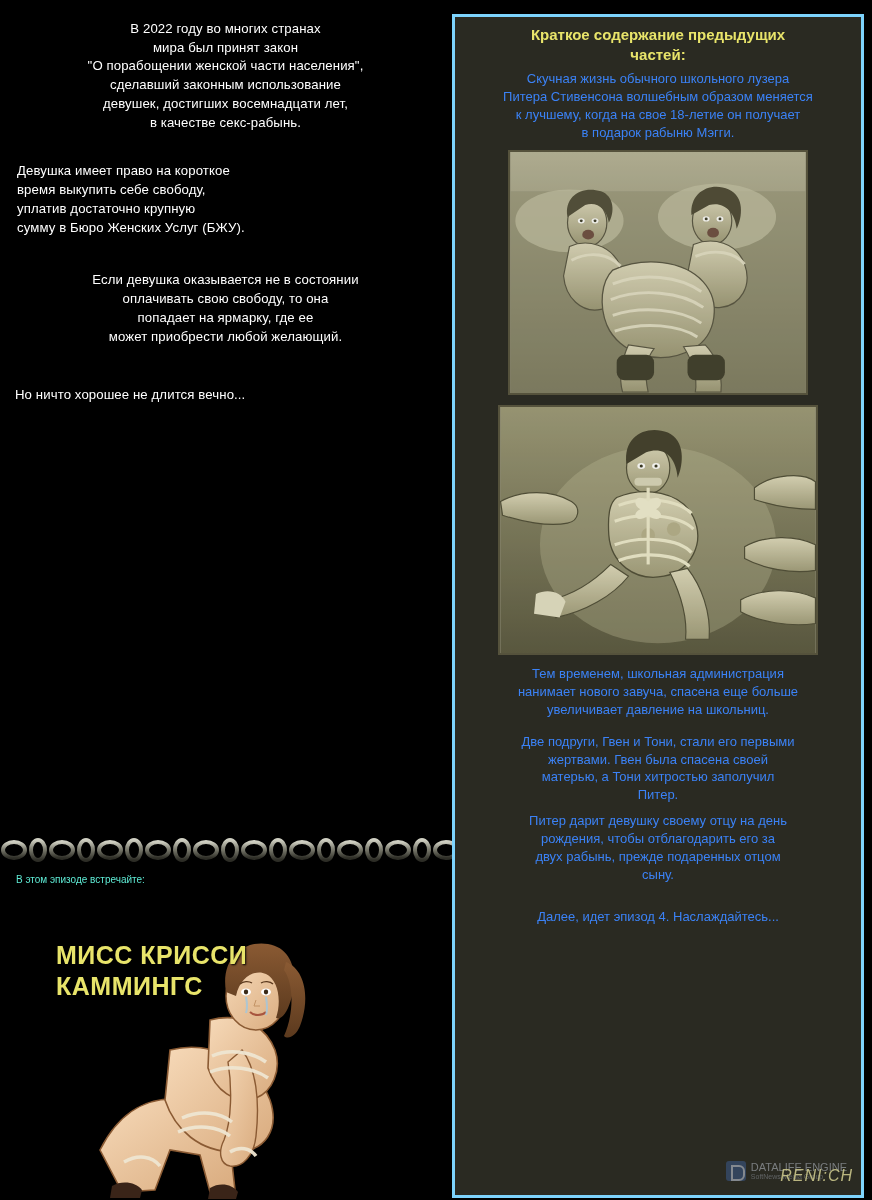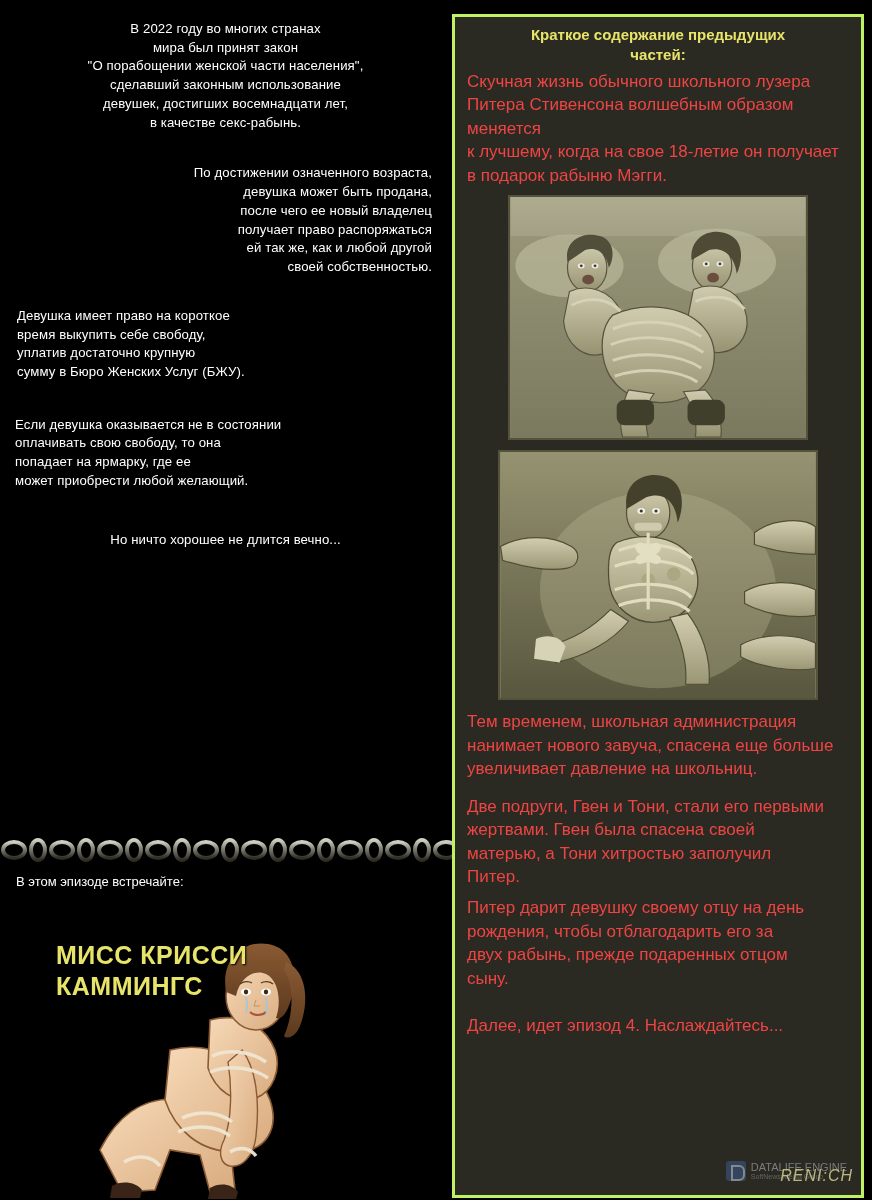--- a/index.html
+++ b/index.html
@@ -36,41 +36,41 @@
     line-height: 1.42;
     color: #ffffff;
     white-space: pre-line;
     font-weight: 400;
     letter-spacing: 0.1px;
   }
 
   .tb-1 { text-align: center; margin-top: 6px; }
   .tb-2 { text-align: right; margin-top: 32px; padding-right: 4px; }
   .tb-3 { text-align: left; margin-top: 30px; padding-left: 2px; }
-  .tb-4 { margin-top: 34px; }
+  .tb-4 { text-align: center; margin-top: 34px; }
   .tb-5 { text-align: center; margin-top: 42px; }
-  .tb-6 { text-align: center; margin-top: 40px; }
+  .tb-6 { margin-top: 40px; }
 
   
   .chain-divider {
     position: absolute;
     left: 0;
     top: 830px;
     width: 452px;
     height: 40px;
     overflow: hidden;
   }
   .chain-divider svg { display: block; }
 
   .episode-label {
     position: absolute;
     left: 16px;
     top: 874px;
-    font-size: 13px;
-    color: #ffffff;
+    font-size: 10px;
+    color: #5eead4;
   }
 
   
   .char-name {
     position: absolute;
     left: 56px;
     top: 940px;
     font-size: 25px;
     font-weight: bold;
     color: #e8e46a;
@@ -94,42 +94,42 @@
     width: 420px;
     height: 1200px;
     padding: 8px 8px 8px 0;
   }
 
   .right-panel {
     position: relative;
     width: 412px;
     height: 1184px;
     background: #2a2a22;
-    border: 3px solid #bef264;
+    border: 3px solid #7dd3fc;
     margin-top: 6px;
     padding: 8px 12px;
     color: #ffffff;
     overflow: hidden;
   }
 
   .recap-title {
     text-align: center;
     color: #e8e46a;
     font-weight: bold;
     font-size: 15px;
     line-height: 1.3;
     margin-bottom: 6px;
     white-space: pre-line;
   }
 
   .recap-text {
-    text-align: left;
-    font-size: 17px;
+    text-align: center;
+    font-size: 13px;
     line-height: 1.38;
-    color: #ef4444;
+    color: #3b82f6;
     white-space: pre-line;
     margin-bottom: 8px;
   }
 
   .panel-img {
     position: relative;
     margin: 8px auto 10px auto;
     border: 2px solid #55523c;
     background: #8a8770;
     overflow: hidden;
@@ -188,26 +188,20 @@
 <div class="page">
 
   <div class="left-col">
 
     <div class="intro-block tb-1">В 2022 году во многих странах
 мира был принят закон
 "О порабощении женской части населения",
 сделавший законным использование
 девушек, достигших восемнадцати лет,
 в качестве секс-рабынь.</div>
-    <div class="intro-block tb-2">По достижении означенного возраста,
-девушка может быть продана,
-после чего ее новый владелец
-получает право распоряжаться
-ей так же, как и любой другой
-своей собственностью.</div>
     <div class="intro-block tb-3">Девушка имеет право на короткое
 время выкупить себе свободу,
 уплатив достаточно крупную
 сумму в Бюро Женских Услуг (БЖУ).</div>
     <div class="intro-block tb-4">Если девушка оказывается не в состоянии
 оплачивать свою свободу, то она
 попадает на ярмарку, где ее
 может приобрести любой желающий.</div>
     <div class="intro-block tb-6">Но ничто хорошее не длится вечно...</div>
 

